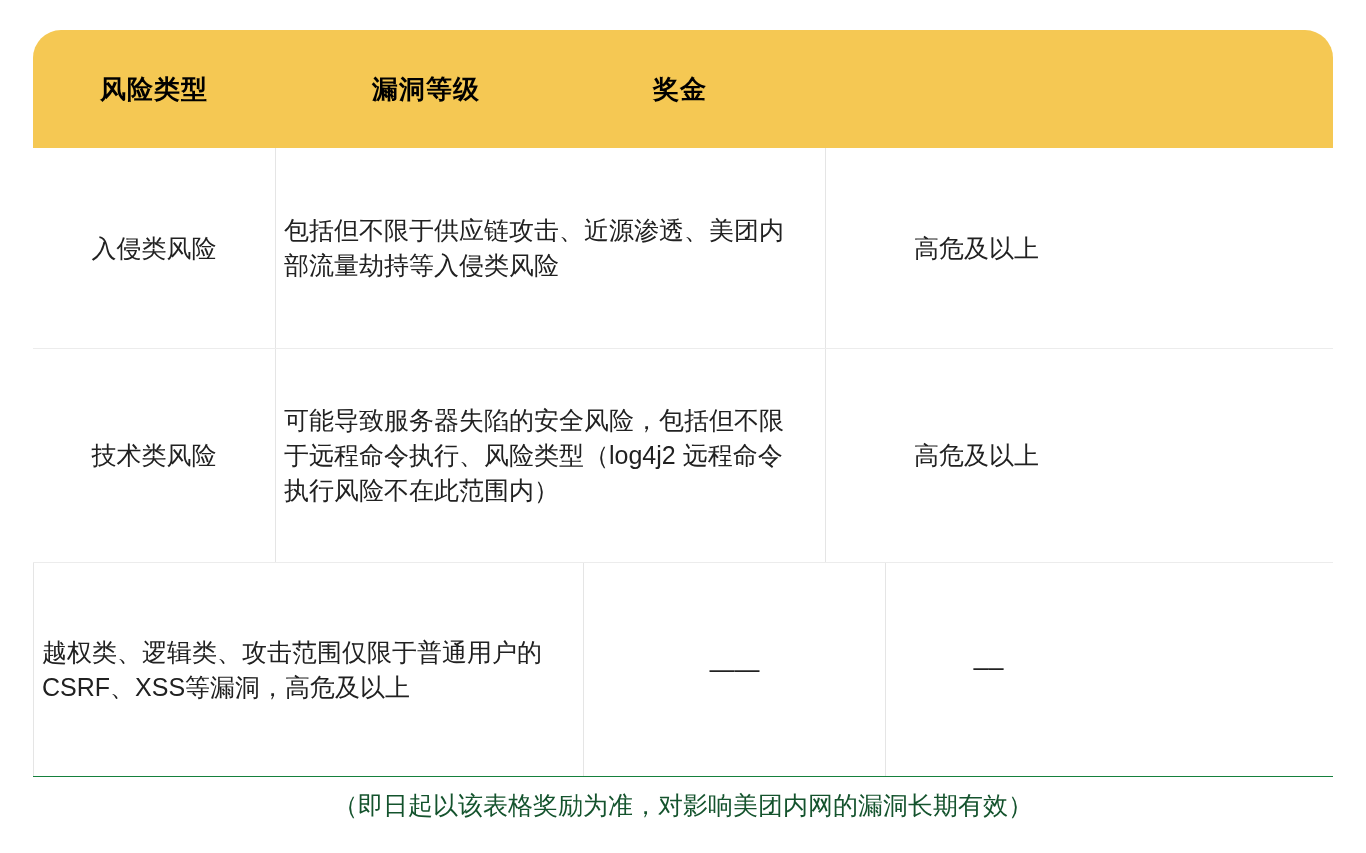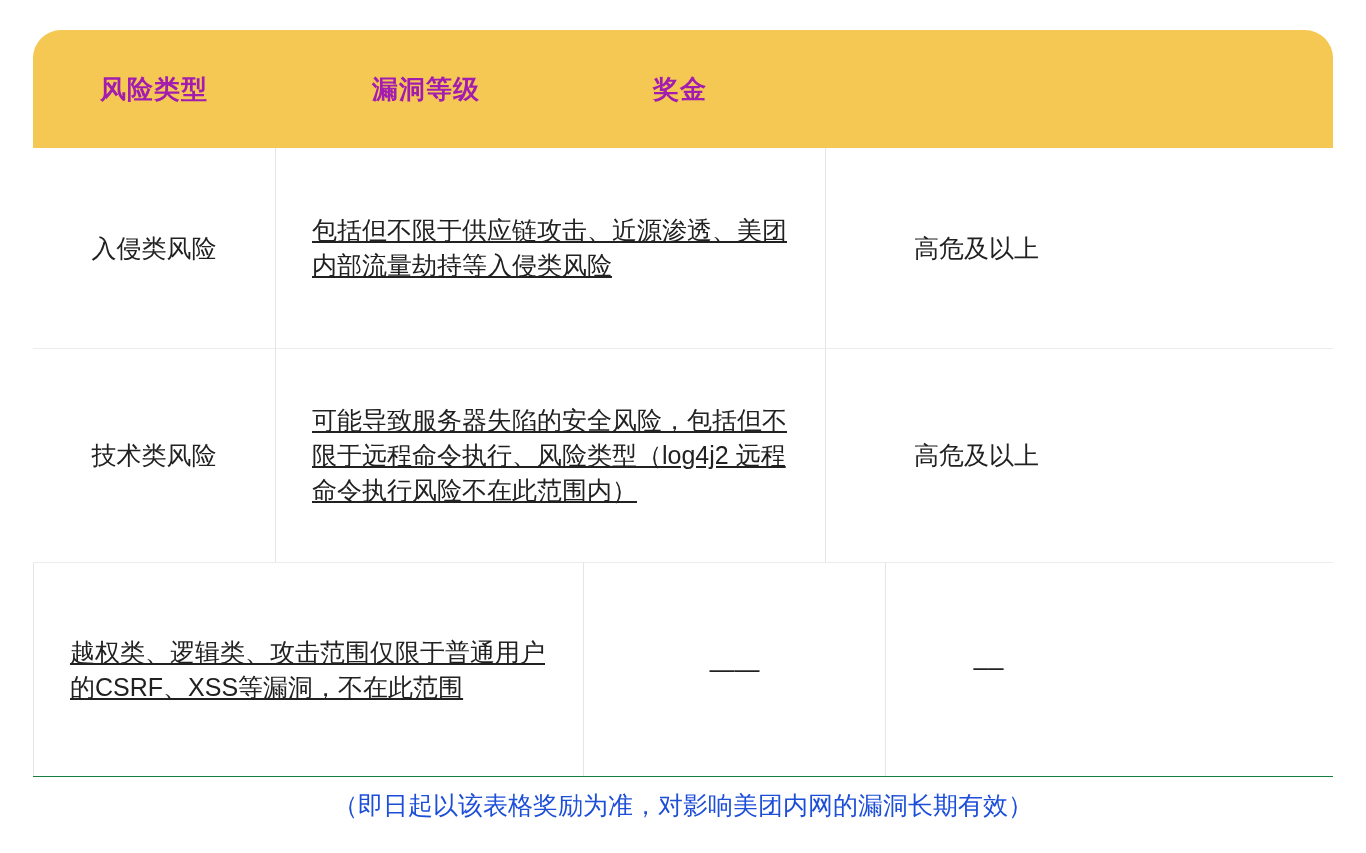--- a/index.html
+++ b/index.html
@@ -31,21 +31,21 @@
     border-radius: 28px 28px 0 0;
     align-items: center;
   }
   .th {
     display: flex;
     align-items: center;
     justify-content: center;
     height: 100%;
     font-size: 26px;
     font-weight: bold;
-    color: #a21caf;
+    color: #000000;
     letter-spacing: 1px;
   }
   
   .col-risk   { width: 242px; }
   .col-types  { width: 550px; }
   .col-level  { width: 302px; }
   .col-bonus  { width: 206px; font-family: Liberation Mono, monospace; }
   
   .tbody .tr {
     display: flex;
@@ -64,32 +64,31 @@
     line-height: 35px;
     color: #212121;
     text-align: center;
   }
   .td.col-types,
   .td.col-level,
   .td.col-bonus { border-left: 1px solid #e5e5e5; }
   .td.col-types {
     justify-content: flex-start;
     text-align: left;
-    padding: 0 28px 0 36px;
-    text-decoration: underline;
+    padding: 0 28px 0 8px;
   }
   
   .footnote {
     position: absolute;
     left: 0;
     top: 789px;
     width: 1366px;
     text-align: center;
     font-size: 25px;
-    color: #1d4ed8;
+    color: #14532d;
   }
 </style>
 </head>
 <body>
 
 <div class="stage">
   <div class="bounty-table">
 
     <div class="thead">
       <div class="th col-risk">风险类型</div>
@@ -105,21 +104,21 @@
         <div class="td col-level">高危及以上</div>
       </div>
 
       <div class="tr tr-2">
         <div class="td col-risk">技术类风险</div>
         <div class="td col-types">可能导致服务器失陷的安全风险，包括但不限于远程命令执行、风险类型（log4j2 远程命令执行风险不在此范围内）</div>
         <div class="td col-level">高危及以上</div>
       </div>
 
       <div class="tr tr-3">
-        <div class="td col-types">越权类、逻辑类、攻击范围仅限于普通用户的CSRF、XSS等漏洞，不在此范围</div>
+        <div class="td col-types">越权类、逻辑类、攻击范围仅限于普通用户的CSRF、XSS等漏洞，高危及以上</div>
         <div class="td col-level">——</div>
         <div class="td col-bonus">——</div>
       </div>
 
     </div>
   </div>
 
   <div class="footnote">（即日起以该表格奖励为准，对影响美团内网的漏洞长期有效）</div>
 </div>
 

